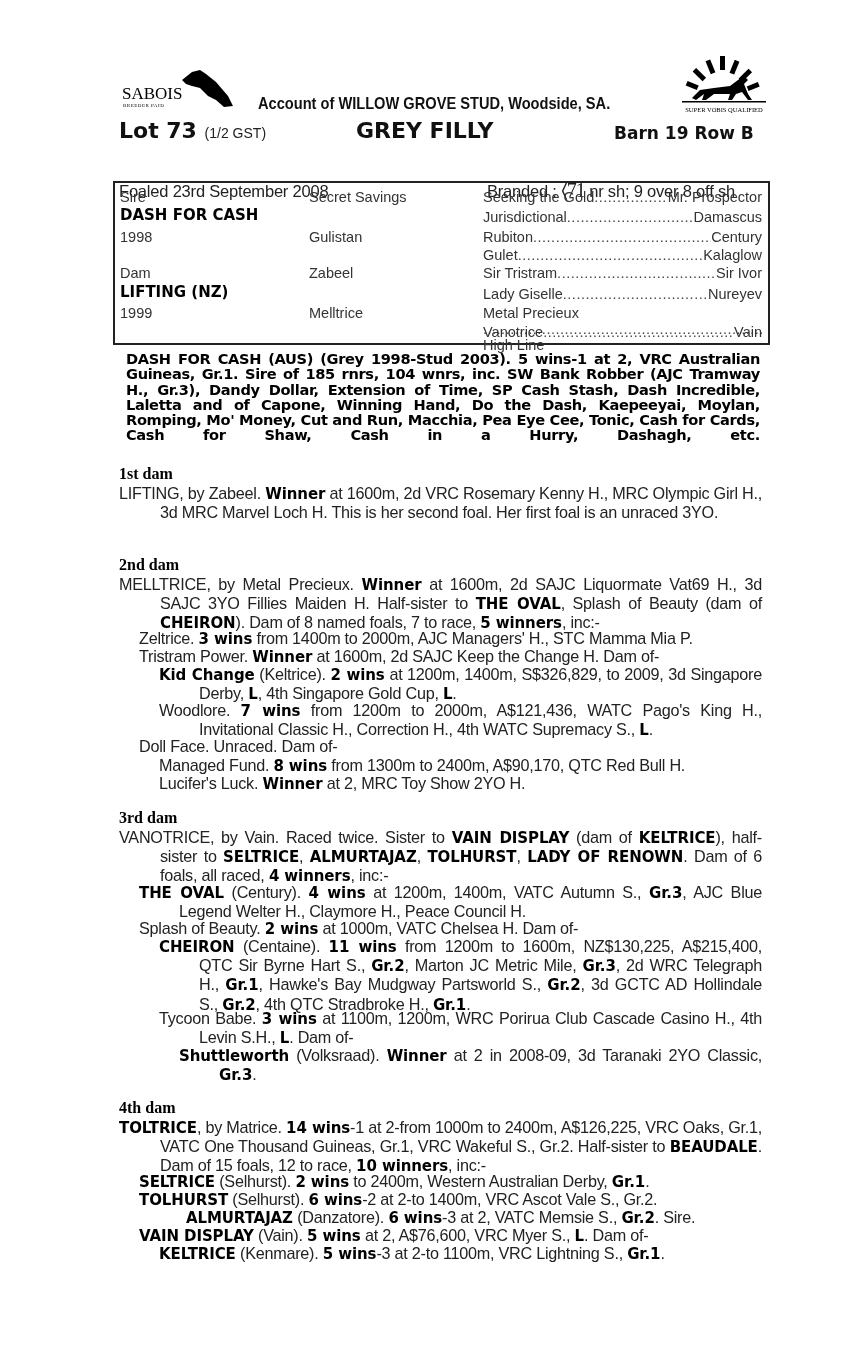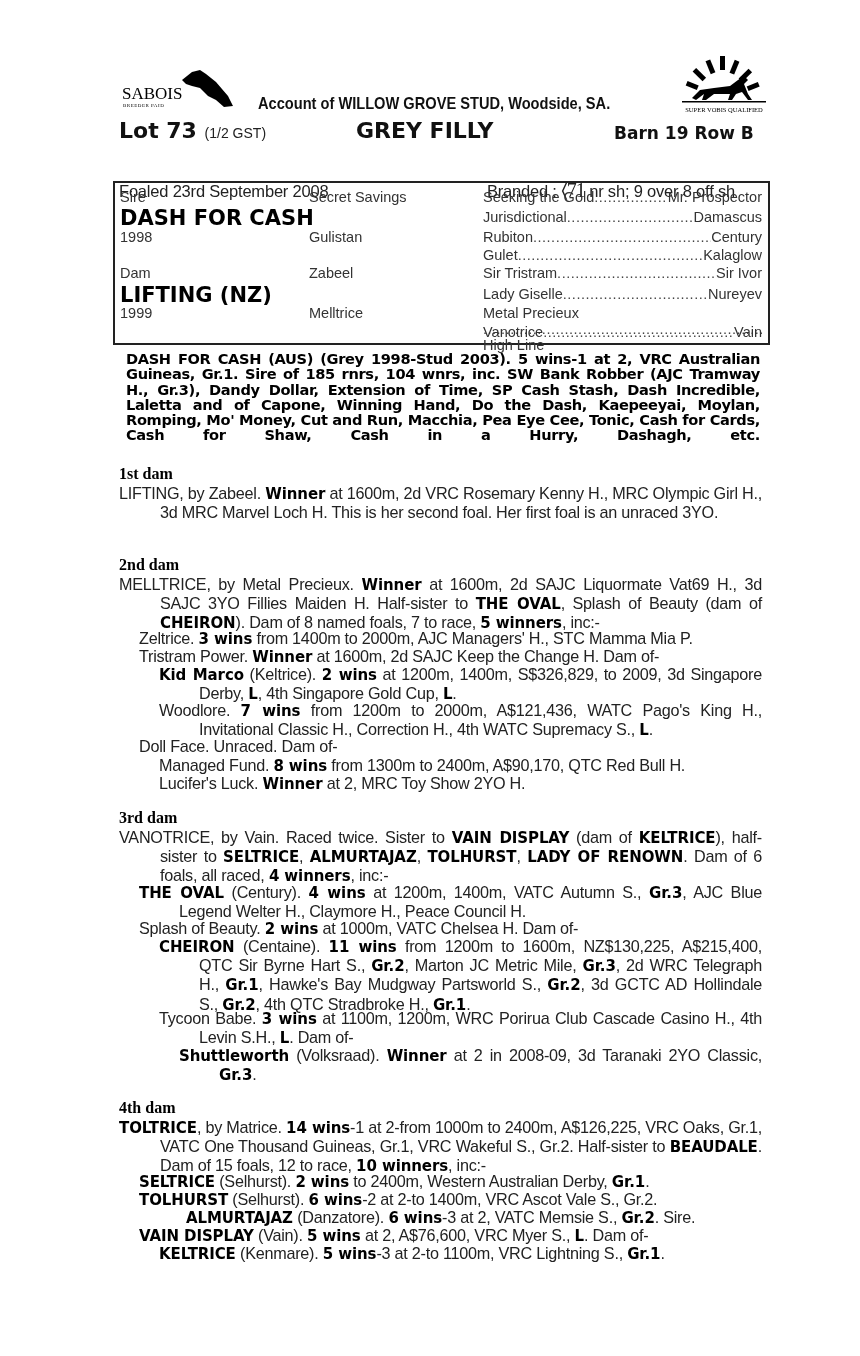--- a/index.html
+++ b/index.html
@@ -18,21 +18,21 @@
   #lot .gst { font-family: "Liberation Sans", sans-serif; font-weight: normal; font-size: 14px; color: #222; }
   #sex { left: 356px; top: 118px; font-size: 22px; }
   #barn { left: 614px; top: 123px; font-size: 17px; }
   #foaled { left: 119px; top: 153px; font-size: 16.5px; color: #222; }
   #branded { left: 487px; top: 150px; font-size: 16.5px; color: #222; white-space: nowrap; }
   #branded .mark { font-size: 20px; font-family: "Liberation Serif", serif; letter-spacing: -1px; }
 
   
   #pedigree { left: 113px; top: 181px; width: 657px; height: 164px; border: 2px solid #222; }
   .ped-cell { position: absolute; font-size: 14.5px; color: #333; white-space: nowrap; }
-  .ped-big { position: absolute; font-size: 21px; color: #000; white-space: nowrap; }
+  .ped-big { position: absolute; font-size: 15px; color: #000; white-space: nowrap; }
   .ped-row { position: absolute; left: 368px; width: 279px; font-size: 14.5px; color: #333; display: flex; white-space: nowrap; }
   .ped-row .dots { flex: 1; overflow: hidden; color: #444; letter-spacing: 0.5px; }
   .ped-row .dots::before { content: "................................................................................................"; }
 
   
   #sire-summary { left: 126px; top: 351px; width: 634px; font-size: 14.6px; line-height: 15.3px; text-align: justify; font-weight: bold; font-family: "DejaVu Sans", sans-serif; color: #000; letter-spacing: -0.35px; }
   #sire-summary::after { content: ""; display: inline-block; width: 100%; }
 
   
   .section-title { position: absolute; left: 119px; font-size: 16px; font-weight: bold; font-family: Liberation Serif, serif; color: #000; }
@@ -141,21 +141,21 @@
 
 <div id="sire-summary" class="abs">DASH FOR CASH (AUS) (Grey 1998-Stud 2003). 5 wins-1 at 2, VRC Australian Guineas, Gr.1. Sire of 185 rnrs, 104 wnrs, inc. SW Bank Robber (AJC Tramway H., Gr.3), Dandy Dollar, Extension of Time, SP Cash Stash, Dash Incredible, Laletta and of Capone, Winning Hand, Do the Dash, Kaepeeyai, Moylan, Romping, Mo' Money, Cut and Run, Macchia, Pea Eye Cee, Tonic, Cash for Cards, Cash for Shaw, Cash in a Hurry, Dashagh, etc.</div>
 
 <div class="section-title" style="top:465px;">1st dam</div>
 <div class="para" style="left:119px; top:484px; width:643px; padding-left:41px; text-indent:-41px;">LIFTING, by Zabeel. <b>Winner</b> at 1600m, 2d VRC Rosemary Kenny H., MRC Olympic Girl H., 3d MRC Marvel Loch H. This is her second foal. Her first foal is an unraced 3YO.</div>
 
 <div class="section-title" style="top:556px;">2nd dam</div>
 <div class="para" style="left:119px; top:575px; width:643px; padding-left:41px; text-indent:-41px;">MELLTRICE, by Metal Precieux. <b>Winner</b> at 1600m, 2d SAJC Liquormate Vat69 H., 3d SAJC 3YO Fillies Maiden H. Half-sister to <b>THE OVAL</b>, Splash of Beauty (dam of <b>CHEIRON</b>). Dam of 8 named foals, 7 to race, <b>5 winners</b>, inc:-</div>
 <div class="para lastline" style="left:139px; top:629px; width:623px;">Zeltrice. <b>3 wins</b> from 1400m to 2000m, AJC Managers' H., STC Mamma Mia P.</div>
 <div class="para lastline" style="left:139px; top:647px; width:623px;">Tristram Power. <b>Winner</b> at 1600m, 2d SAJC Keep the Change H. Dam of-</div>
-<div class="para" style="left:159px; top:665px; width:603px; padding-left:40px; text-indent:-40px;"><b>Kid Marco</b> (Keltrice). <b>2 wins</b> at 1200m, 1400m, S$326,829, to 2009, 3d Singapore Derby, <b>L</b>, 4th Singapore Gold Cup, <b>L</b>.</div>
+<div class="para" style="left:159px; top:665px; width:603px; padding-left:40px; text-indent:-40px;"><b>Kid Change</b> (Keltrice). <b>2 wins</b> at 1200m, 1400m, S$326,829, to 2009, 3d Singapore Derby, <b>L</b>, 4th Singapore Gold Cup, <b>L</b>.</div>
 <div class="para" style="left:159px; top:701px; width:603px; padding-left:40px; text-indent:-40px;">Woodlore. <b>7 wins</b> from 1200m to 2000m, A$121,436, WATC Pago's King H., Invitational Classic H., Correction H., 4th WATC Supremacy S., <b>L</b>.</div>
 <div class="para lastline" style="left:139px; top:737px; width:623px;">Doll Face. Unraced. Dam of-</div>
 <div class="para lastline" style="left:159px; top:756px; width:603px;">Managed Fund. <b>8 wins</b> from 1300m to 2400m, A$90,170, QTC Red Bull H.</div>
 <div class="para lastline" style="left:159px; top:774px; width:603px;">Lucifer's Luck. <b>Winner</b> at 2, MRC Toy Show 2YO H.</div>
 
 <div class="section-title" style="top:809px;">3rd dam</div>
 <div class="para" style="left:119px; top:828px; width:643px; padding-left:41px; text-indent:-41px;">VANOTRICE, by Vain. Raced twice. Sister to <b>VAIN DISPLAY</b> (dam of <b>KELTRICE</b>), half-sister to <b>SELTRICE</b>, <b>ALMURTAJAZ</b>, <b>TOLHURST</b>, <b>LADY OF RENOWN</b>. Dam of 6 foals, all raced, <b>4 winners</b>, inc:-</div>
 <div class="para" style="left:139px; top:883px; width:623px; padding-left:40px; text-indent:-40px;"><b>THE OVAL</b> (Century). <b>4 wins</b> at 1200m, 1400m, VATC Autumn S., <b>Gr.3</b>, AJC Blue Legend Welter H., Claymore H., Peace Council H.</div>
 <div class="para lastline" style="left:139px; top:919px; width:623px;">Splash of Beauty. <b>2 wins</b> at 1000m, VATC Chelsea H. Dam of-</div>
 <div class="para" style="left:159px; top:937px; width:603px; padding-left:40px; text-indent:-40px;"><b>CHEIRON</b> (Centaine). <b>11 wins</b> from 1200m to 1600m, NZ$130,225, A$215,400, QTC Sir Byrne Hart S., <b>Gr.2</b>, Marton JC Metric Mile, <b>Gr.3</b>, 2d WRC Telegraph H., <b>Gr.1</b>, Hawke's Bay Mudgway Partsworld S., <b>Gr.2</b>, 3d GCTC AD Hollindale S., <b>Gr.2</b>, 4th QTC Stradbroke H., <b>Gr.1</b>.</div>

